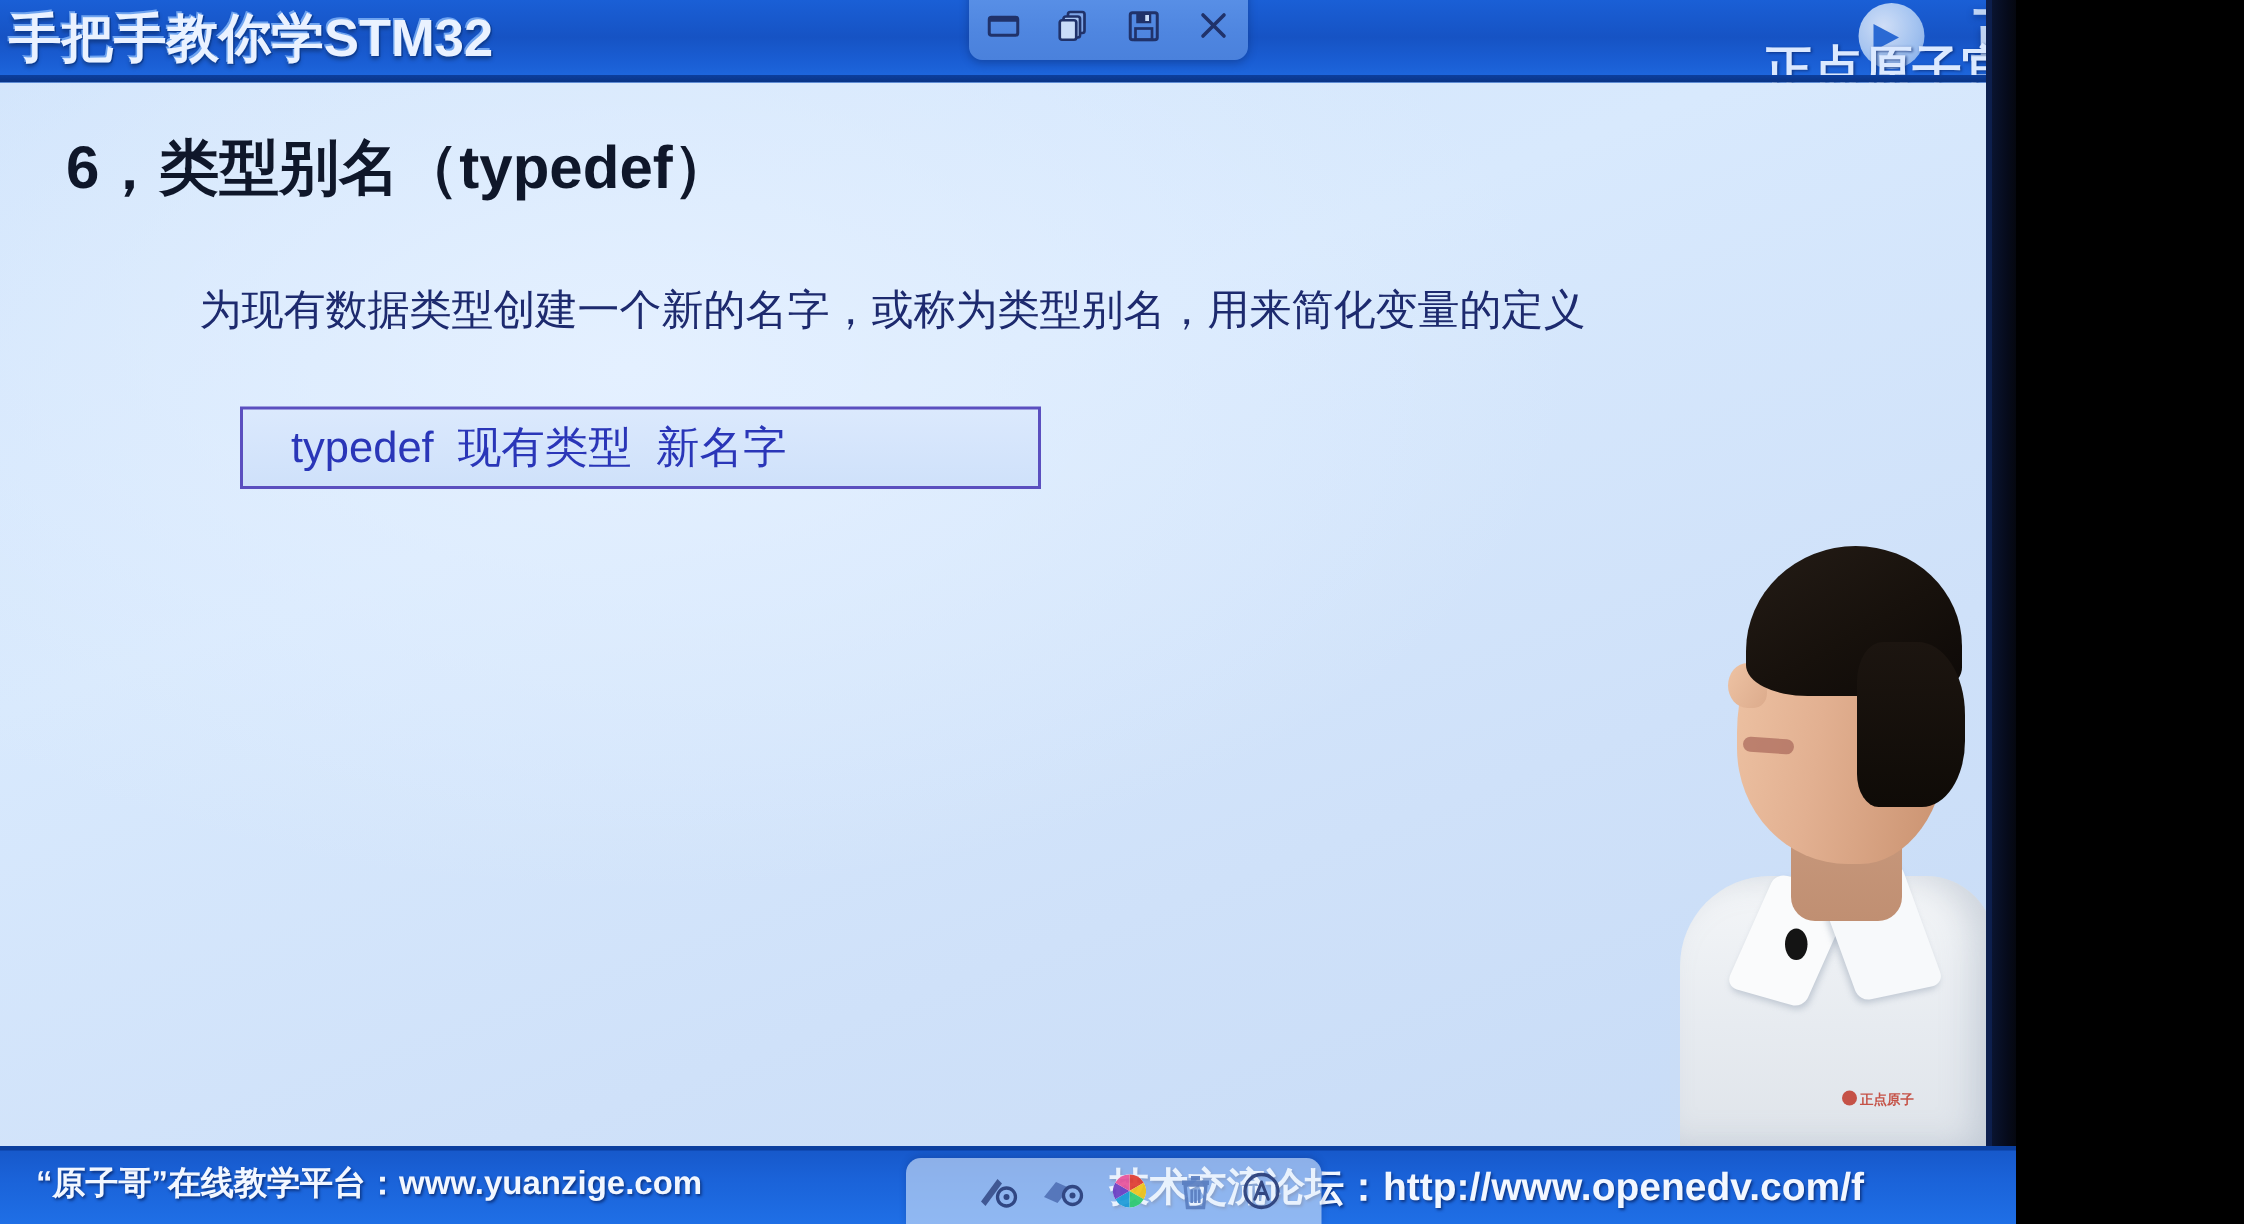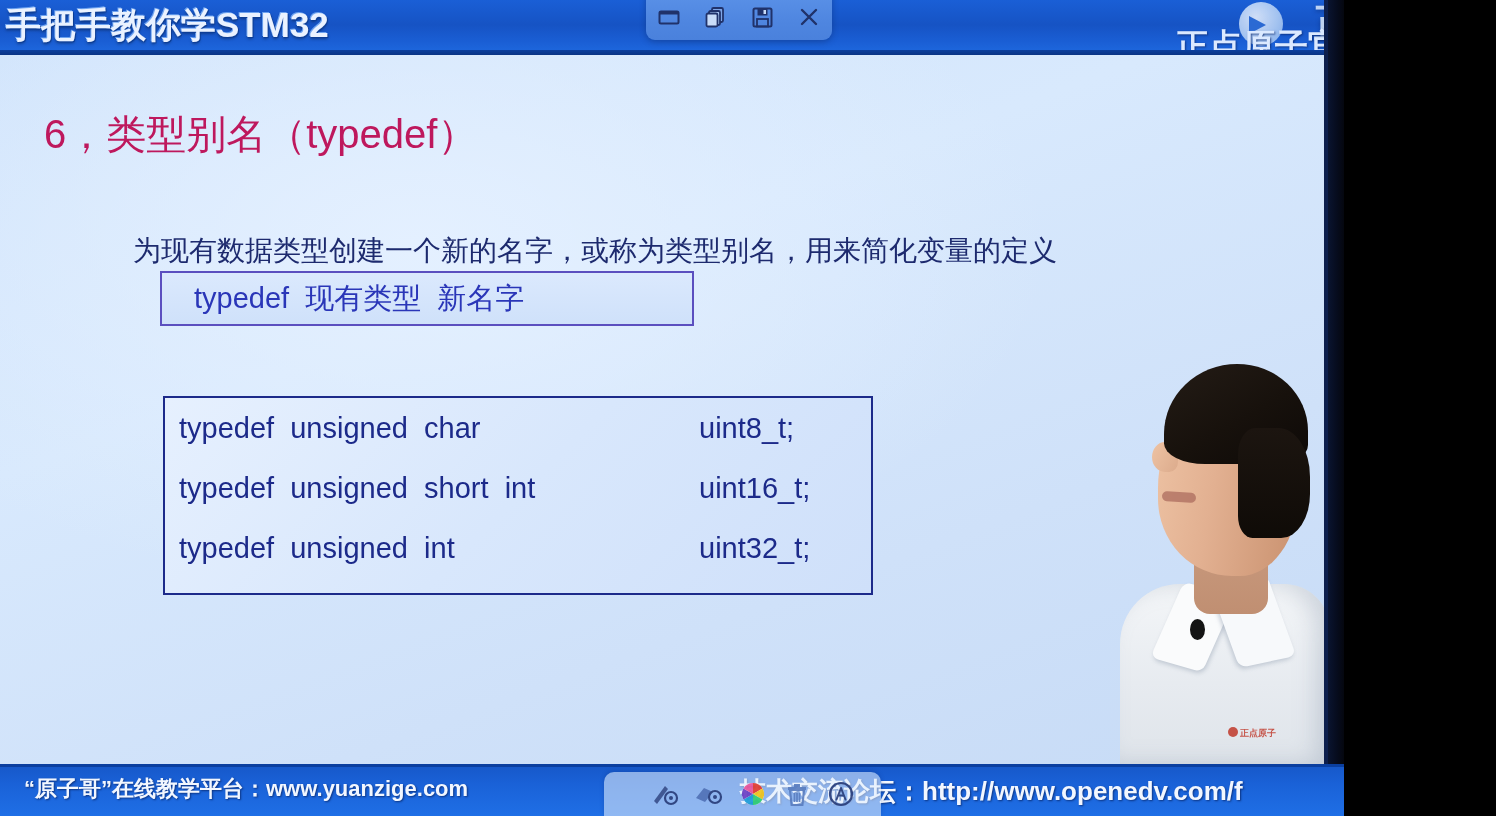--- a/index.html
+++ b/index.html
@@ -132,33 +132,32 @@
     display: flex;
     align-items: center;
     justify-content: center;
     cursor: pointer;
   }
   .tb-btn svg { display: block; }
 
   
   .slide-title {
     position: absolute;
-    left: 44px; top: 107px;
+    left: 44px; top: 84px;
     font-size: 40px;
-    font-weight: normal;
-    color: #be185d;
+    font-weight: bold;
+    color: #0f172a;
     white-space: nowrap;
   }
   .slide-desc {
     position: absolute;
     left: 133px; top: 188px;
     font-size: 28px;
     color: #1d2a6e;
     white-space: nowrap;
-    margin-top: 44px;
   }
 
   .syntax-box {
     position: absolute;
     left: 160px; top: 271px;
     width: 534px; height: 55px;
     border: 2px solid #5b4fbf;
     background: linear-gradient(180deg, #dbe9fd 0%, #cfe1fa 100%);
     box-sizing: border-box;
     display: flex;
@@ -422,34 +421,20 @@
   </div>
 
   <div class="slide-title">6，类型别名（typedef）</div>
 
   <div class="slide-desc">为现有数据类型创建一个新的名字，或称为类型别名，用来简化变量的定义</div>
 
   <div class="syntax-box">
     <div class="syntax-text">typedef  现有类型  新名字</div>
   </div>
 
-  <div class="code-box">
-    <div class="code-row">
-      <span class="code-decl">typedef  unsigned  char</span>
-      <span class="code-alias">uint8_t;</span>
-    </div>
-    <div class="code-row">
-      <span class="code-decl">typedef  unsigned  short  int</span>
-      <span class="code-alias">uint16_t;</span>
-    </div>
-    <div class="code-row">
-      <span class="code-decl">typedef  unsigned  int</span>
-      <span class="code-alias">uint32_t;</span>
-    </div>
-  </div>
 
   <div class="presenter">
     <div class="p-shirt"></div>
     <div class="p-collar-l"></div>
     <div class="p-collar-r"></div>
     <div class="p-neck"></div>
     <div class="p-head"></div>
     <div class="p-nose"></div>
     <div class="p-mouth"></div>
     <div class="p-ear"></div>

